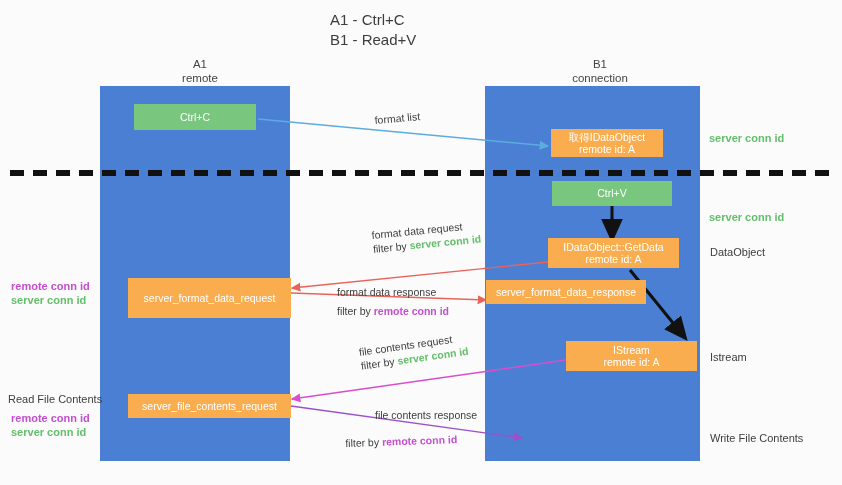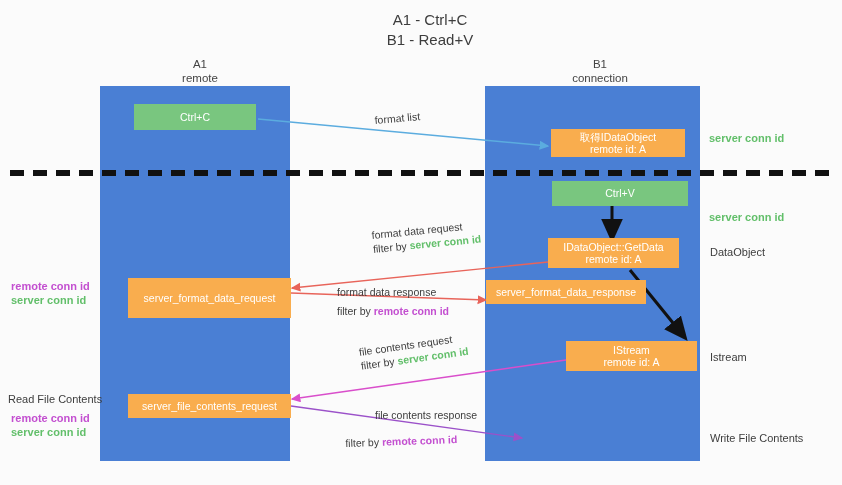--- a/index.html
+++ b/index.html
@@ -43,21 +43,21 @@
     color: #ffffff;
     font-size: 10.5px;
     line-height: 12.5px;
     text-align: center;
     box-sizing: border-box;
   }
   .box.orange { background: #f9ad4e; }
   .box.green  { background: #79c67f; }
   .title {
     position: absolute;
-    text-align: center;
+    text-align: left;
     color: #3d3d3d;
     font-size: 15px;
     line-height: 20px;
   }
   .edge-label {
     position: absolute;
     font-size: 10.5px;
     line-height: 14px;
     color: #3d3d3d;
     white-space: nowrap;
@@ -131,26 +131,26 @@
 
     <line x1="566" y1="360" x2="292" y2="399" stroke="#d94ecb" stroke-width="1.4" marker-end="url(#ah-magenta)"></line>
 
     <line x1="291" y1="406" x2="522" y2="438" stroke="#9b51c9" stroke-width="1.4" marker-end="url(#ah-purple)"></line>
   </svg>
 
   <div class="box green" style="left:134px; top:104px; width:122px; height:26px;">
     <span>Ctrl+C</span>
   </div>
 
-  <div class="box orange" style="left:551px; top:129px; width:134px; height:28px;">
+  <div class="box orange" style="left:551px; top:129px; width:112px; height:28px;">
     <span>取得IDataObject</span>
     <span>remote id: A</span>
   </div>
 
-  <div class="box green" style="left:552px; top:181px; width:136px; height:25px;">
+  <div class="box green" style="left:552px; top:181px; width:120px; height:25px;">
     <span>Ctrl+V</span>
   </div>
 
   <div class="box orange" style="left:548px; top:238px; width:131px; height:30px;">
     <span>IDataObject::GetData</span>
     <span>remote id: A</span>
   </div>
 
   <div class="box orange" style="left:566px; top:341px; width:131px; height:30px;">
     <span>IStream</span>

